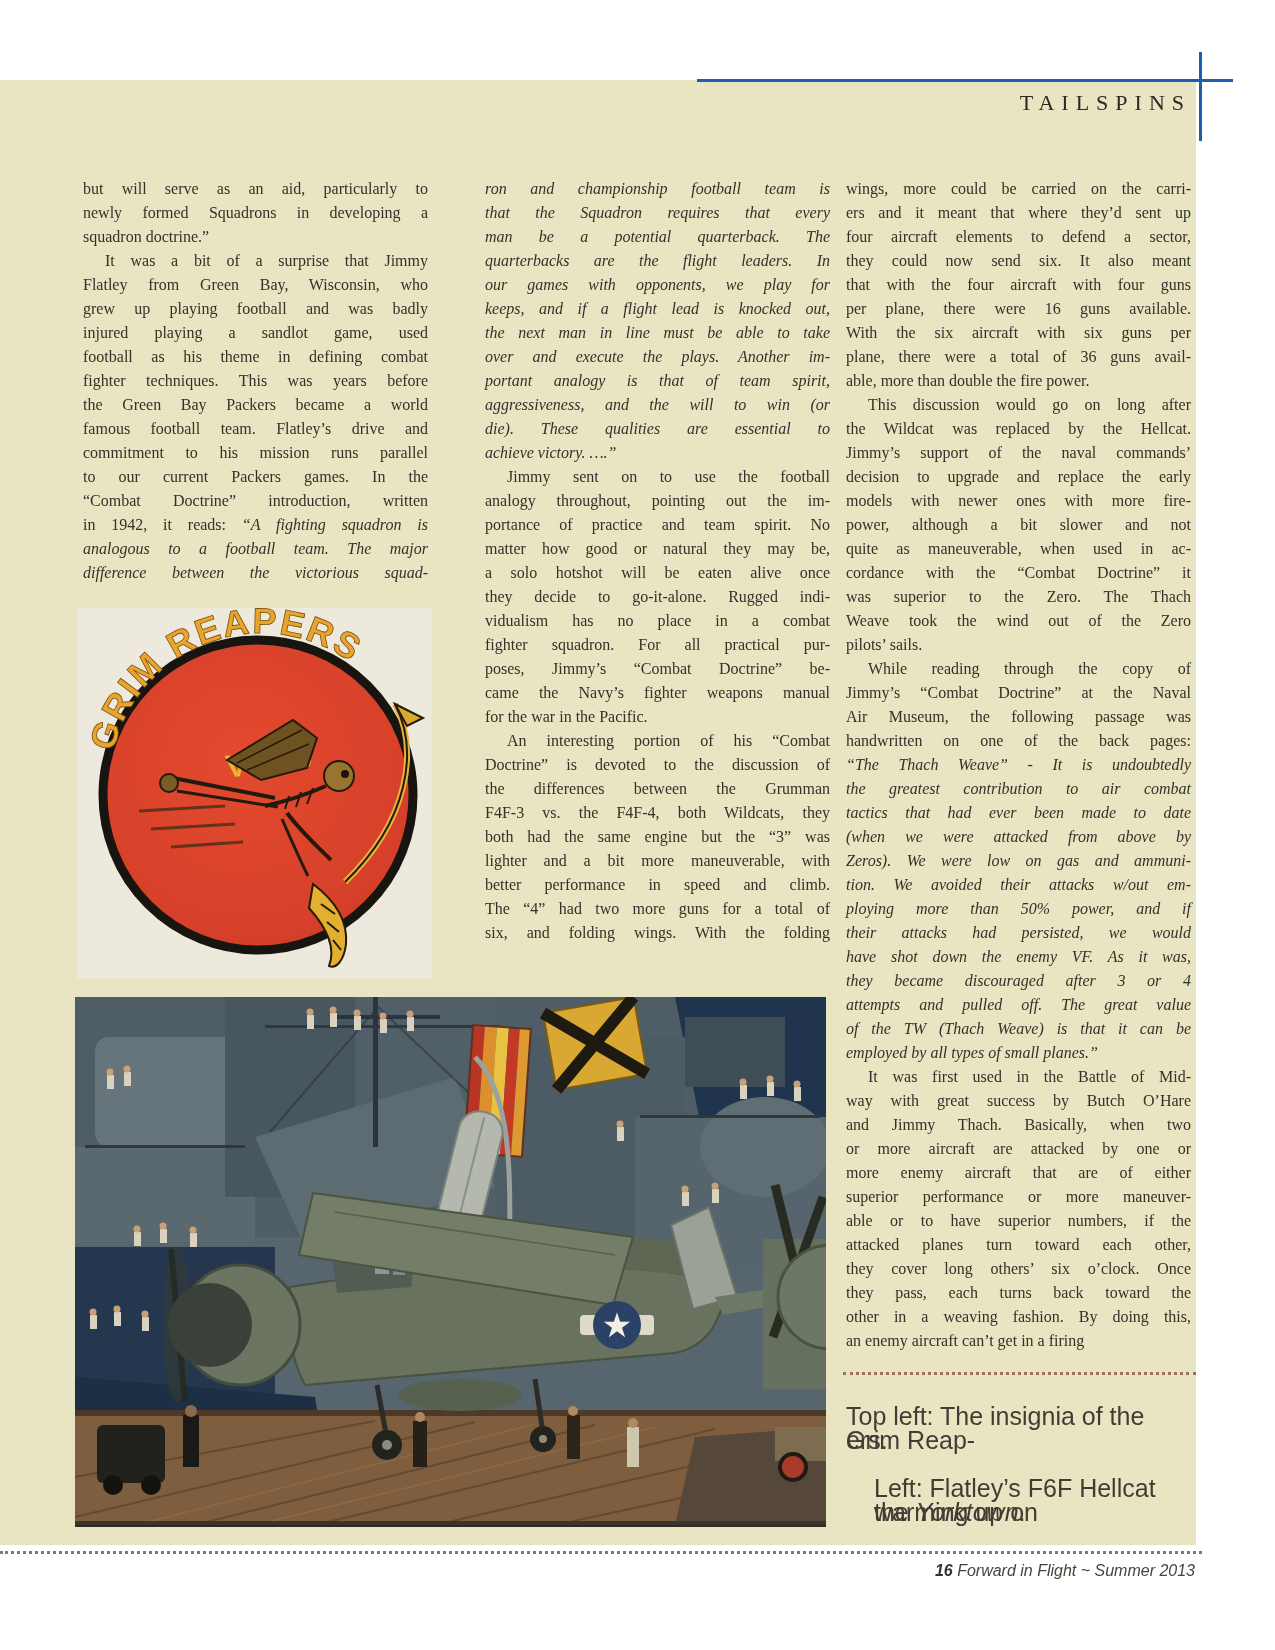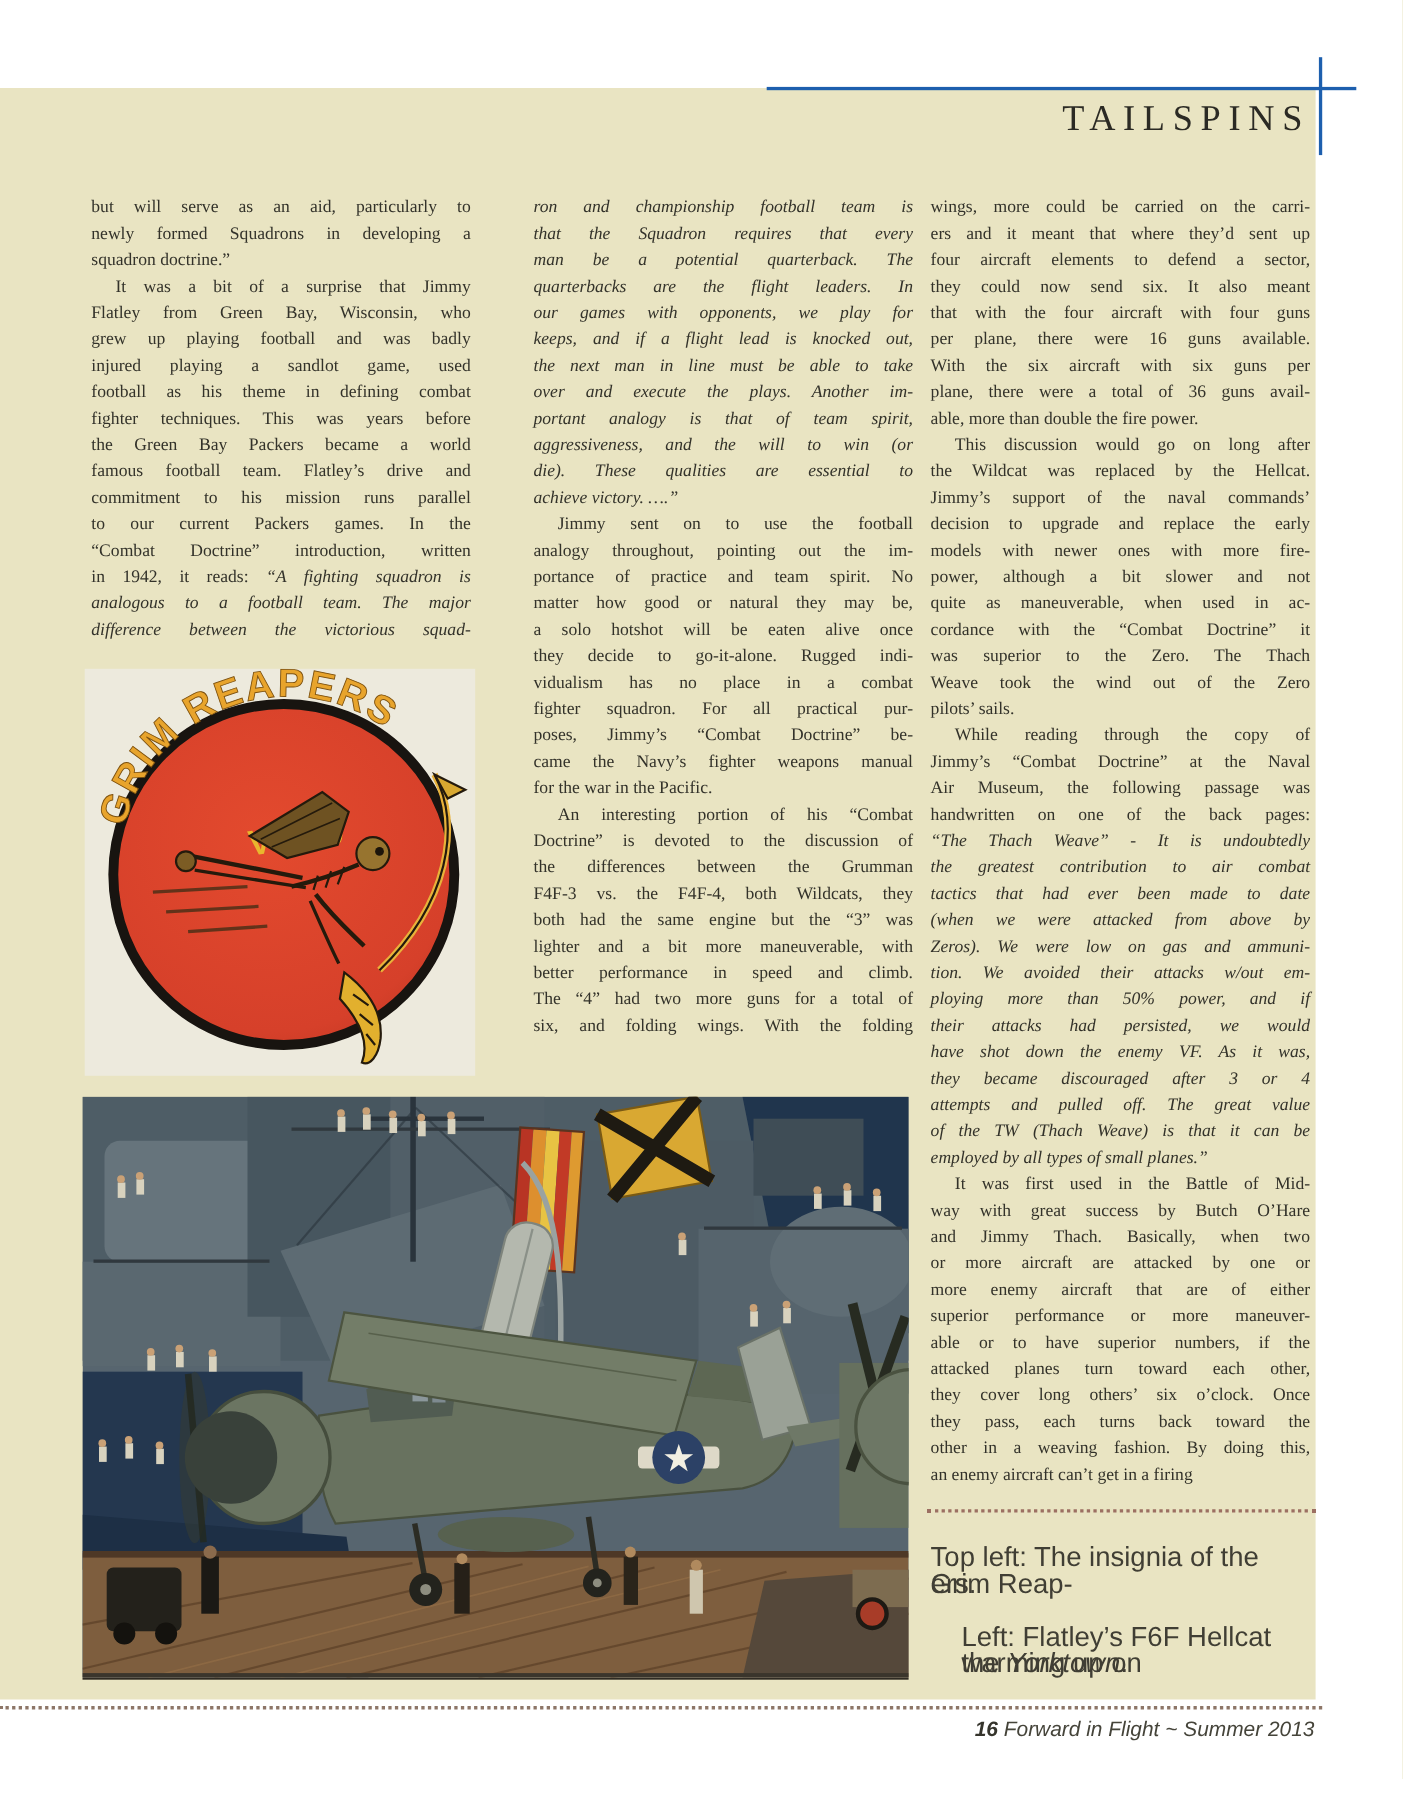--- a/index.html
+++ b/index.html
@@ -2,39 +2,39 @@
 <html><head>
 <meta charset="utf-8">
 <style>
   html,body{margin:0;padding:0;}
   body{width:1275px;height:1650px;position:relative;background:#ffffff;overflow:hidden;
        font-family:"Liberation Serif",serif;}
   .content-bg{position:absolute;left:0;top:80px;width:1196px;height:1465px;background:#e9e4c2;}
   .rule-h{position:absolute;left:697px;top:79px;width:536px;height:3px;background:#1d5fae;}
   .rule-v{position:absolute;left:1199px;top:52px;width:3px;height:89px;background:#1d5fae;}
   .masthead{position:absolute;top:90px;right:84px;font-family:"Liberation Serif",serif;
-       font-size:33px;letter-spacing:7px;color:#2b2a24;}
+       font-size:22px;letter-spacing:7px;color:#2b2a24;}
   .col{position:absolute;width:345px;top:177px;font-size:16px;line-height:24px;color:#33322a;}
   .col1{left:83px;} .col2{left:465px;margin-left:20px;} .col3{left:846px;}
   .tline{height:24px;line-height:24px;white-space:nowrap;text-align:justify;
          text-align-last:justify;-moz-text-align-last:justify;}
   .tline.tend{text-align-last:left;-moz-text-align-last:left;}
   .tindent{display:inline-block;width:22px;}
   .it{font-style:italic;text-align:right;}
   .insignia-block{position:absolute;left:77px;top:608px;width:355px;height:370px;background:#edeadd;}
   .photo-block{position:absolute;left:75px;top:997px;width:751px;height:528px;
        border-bottom:2px solid #2e2a22;}
   .cap-sep{position:absolute;left:843px;top:1372px;width:353px;border-top:3px dotted #9c6f62;}
   .caption{position:absolute;left:846px;width:350px;font-family:"Liberation Sans",sans-serif;
        font-size:25px;line-height:24px;color:#403e34;}
   .caption .tline{text-align:left;text-align-last:left;-moz-text-align-last:left;white-space:normal;}
   .cap1{top:1404px;} .cap2{top:1476px;margin-left:28px;}
   .footer-rule{position:absolute;left:0;top:1551px;width:1202px;border-top:3px dotted #8d7668;}
   .footer{position:absolute;top:1562px;right:80px;font-family:"Liberation Sans",sans-serif;
-       font-style:italic;font-size:19px;color:#45443a;}
+       font-style:italic;font-size:16px;color:#45443a;}
   .footer b{font-weight:bold;color:#35342c;}
   svg{display:block;}
 </style>
 </head>
 <body>
 
 <div class="content-bg"></div>
 <div class="rule-h"></div>
 <div class="rule-v"></div>
 <div class="masthead">TAILSPINS</div>

